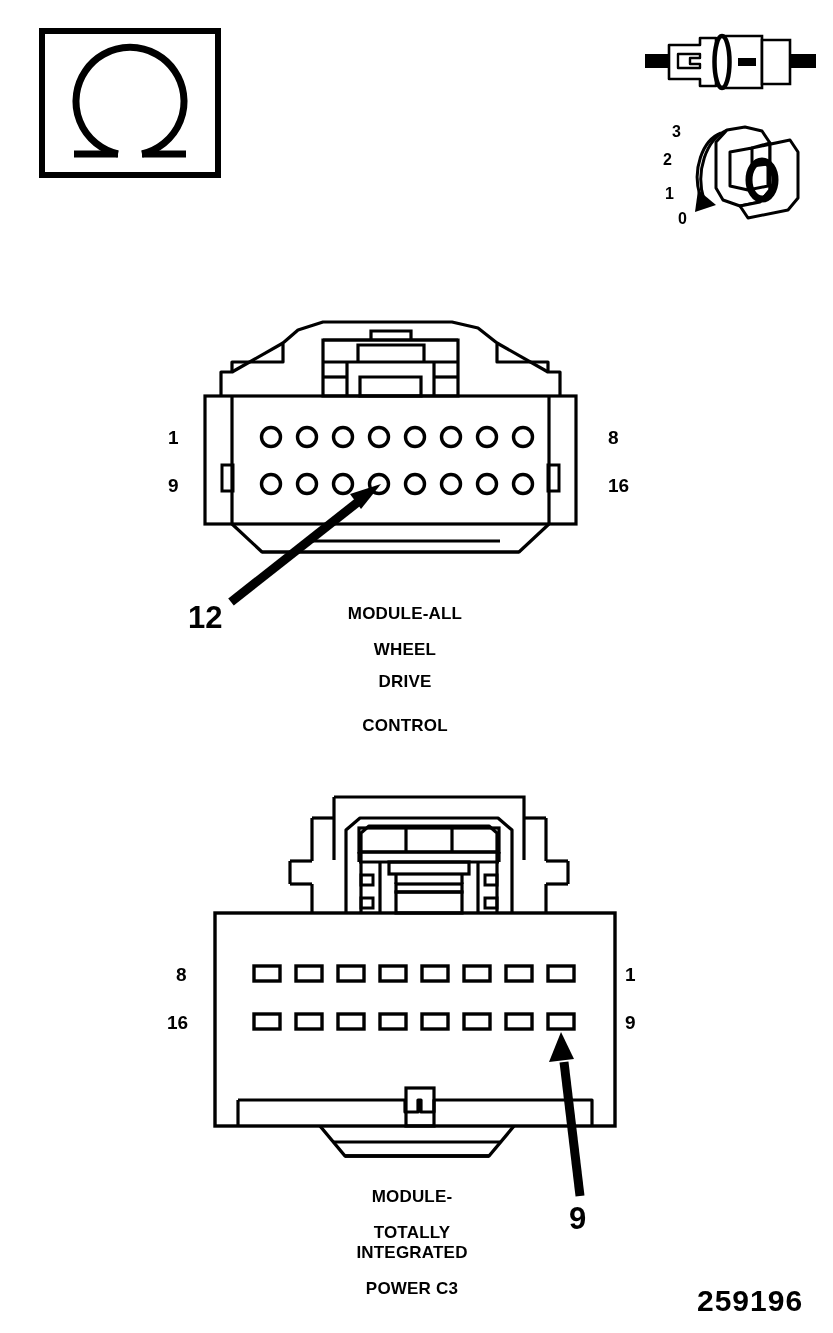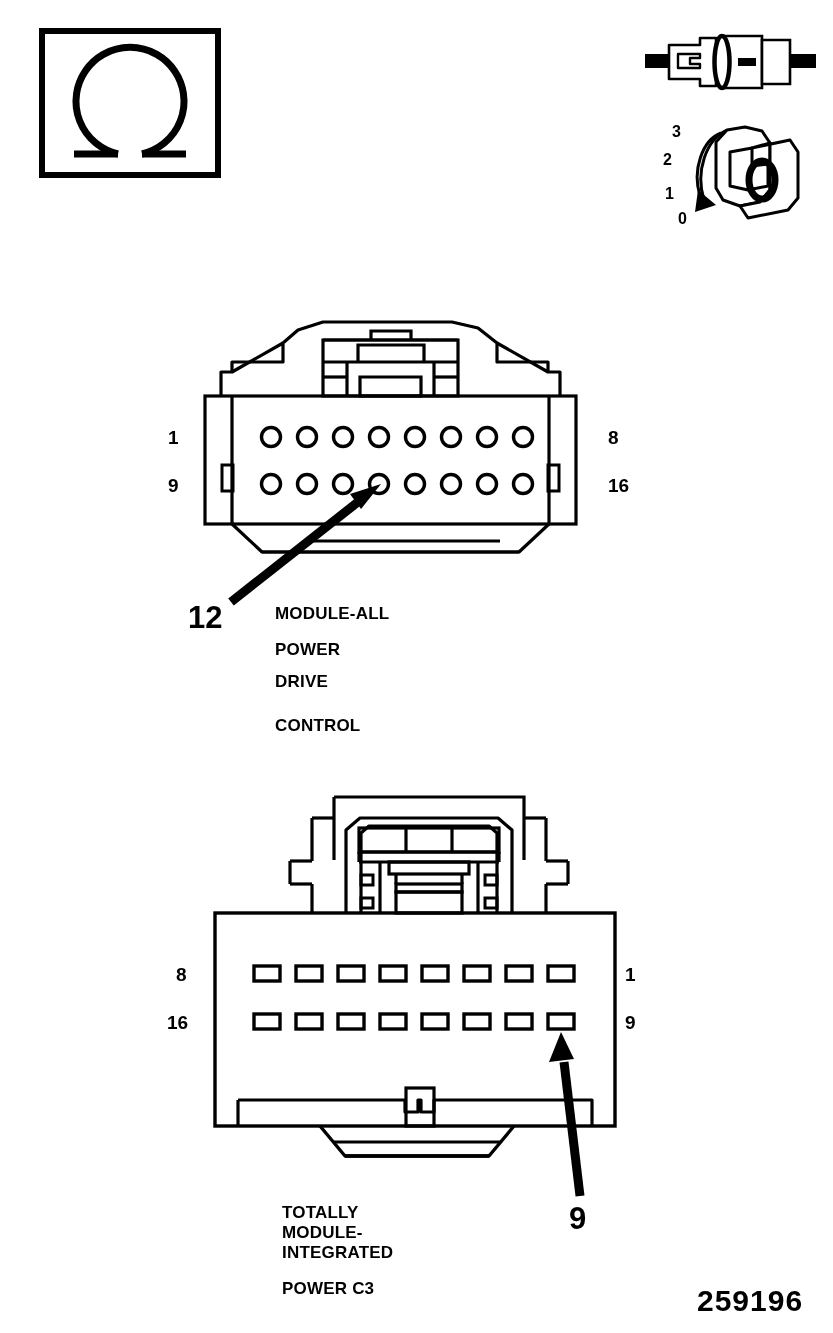--- a/index.html
+++ b/index.html
@@ -41,21 +41,21 @@
     font-weight: bold;
   }
   .callout-num {
     font-size: 31px;
     font-weight: bold;
   }
   .cap-line {
     font-size: 17px;
     font-weight: bold;
     letter-spacing: 0.2px;
-    text-align: left;
+    text-align: center;
   }
   .fig-id {
     font-size: 30px;
     font-weight: bold;
     letter-spacing: 1px;
   }
   .sw-num {
     font-size: 16px;
     font-weight: bold;
   }
@@ -279,34 +279,34 @@
 
   <div class="txt pin-num" style="left:168px; top:428px;">1</div>
   <div class="txt pin-num" style="left:168px; top:476px;">9</div>
   <div class="txt pin-num" style="left:608px; top:428px;">8</div>
   <div class="txt pin-num" style="left:608px; top:476px;">16</div>
 
   <div class="txt callout-num" style="left:188px; top:583px;margin-top:19px;">12</div>
 
   <div class="center-block" style="left:275px; top:604px;">
     <div class="cap-line">MODULE-ALL</div>
-    <div class="cap-line" style="margin-top:16px;">POWER</div>
+    <div class="cap-line" style="margin-top:16px;">WHEEL</div>
     <div class="cap-line" style="margin-top:12px;">DRIVE</div>
     <div class="cap-line" style="margin-top:24px;">CONTROL</div>
   </div>
 
   <div class="txt pin-num" style="left:176px; top:965px;">8</div>
   <div class="txt pin-num" style="left:167px; top:1013px;">16</div>
   <div class="txt pin-num" style="left:625px; top:965px;">1</div>
   <div class="txt pin-num" style="left:625px; top:1013px;">9</div>
 
   <div class="txt callout-num" style="left:569px; top:1203px;">9</div>
 
   <div class="center-block" style="left:282px; top:1187px;">
+    <div class="cap-line">MODULE-</div>
     <div class="cap-line" style="margin-top:16px;">TOTALLY</div>
-    <div class="cap-line">MODULE-</div>
     <div class="cap-line" style="">INTEGRATED</div>
     <div class="cap-line" style="margin-top:16px;">POWER C3</div>
   </div>
 
   <div class="txt fig-id" style="left:697px; top:1286px;">259196</div>
 
 </div>
 
 </body></html>

